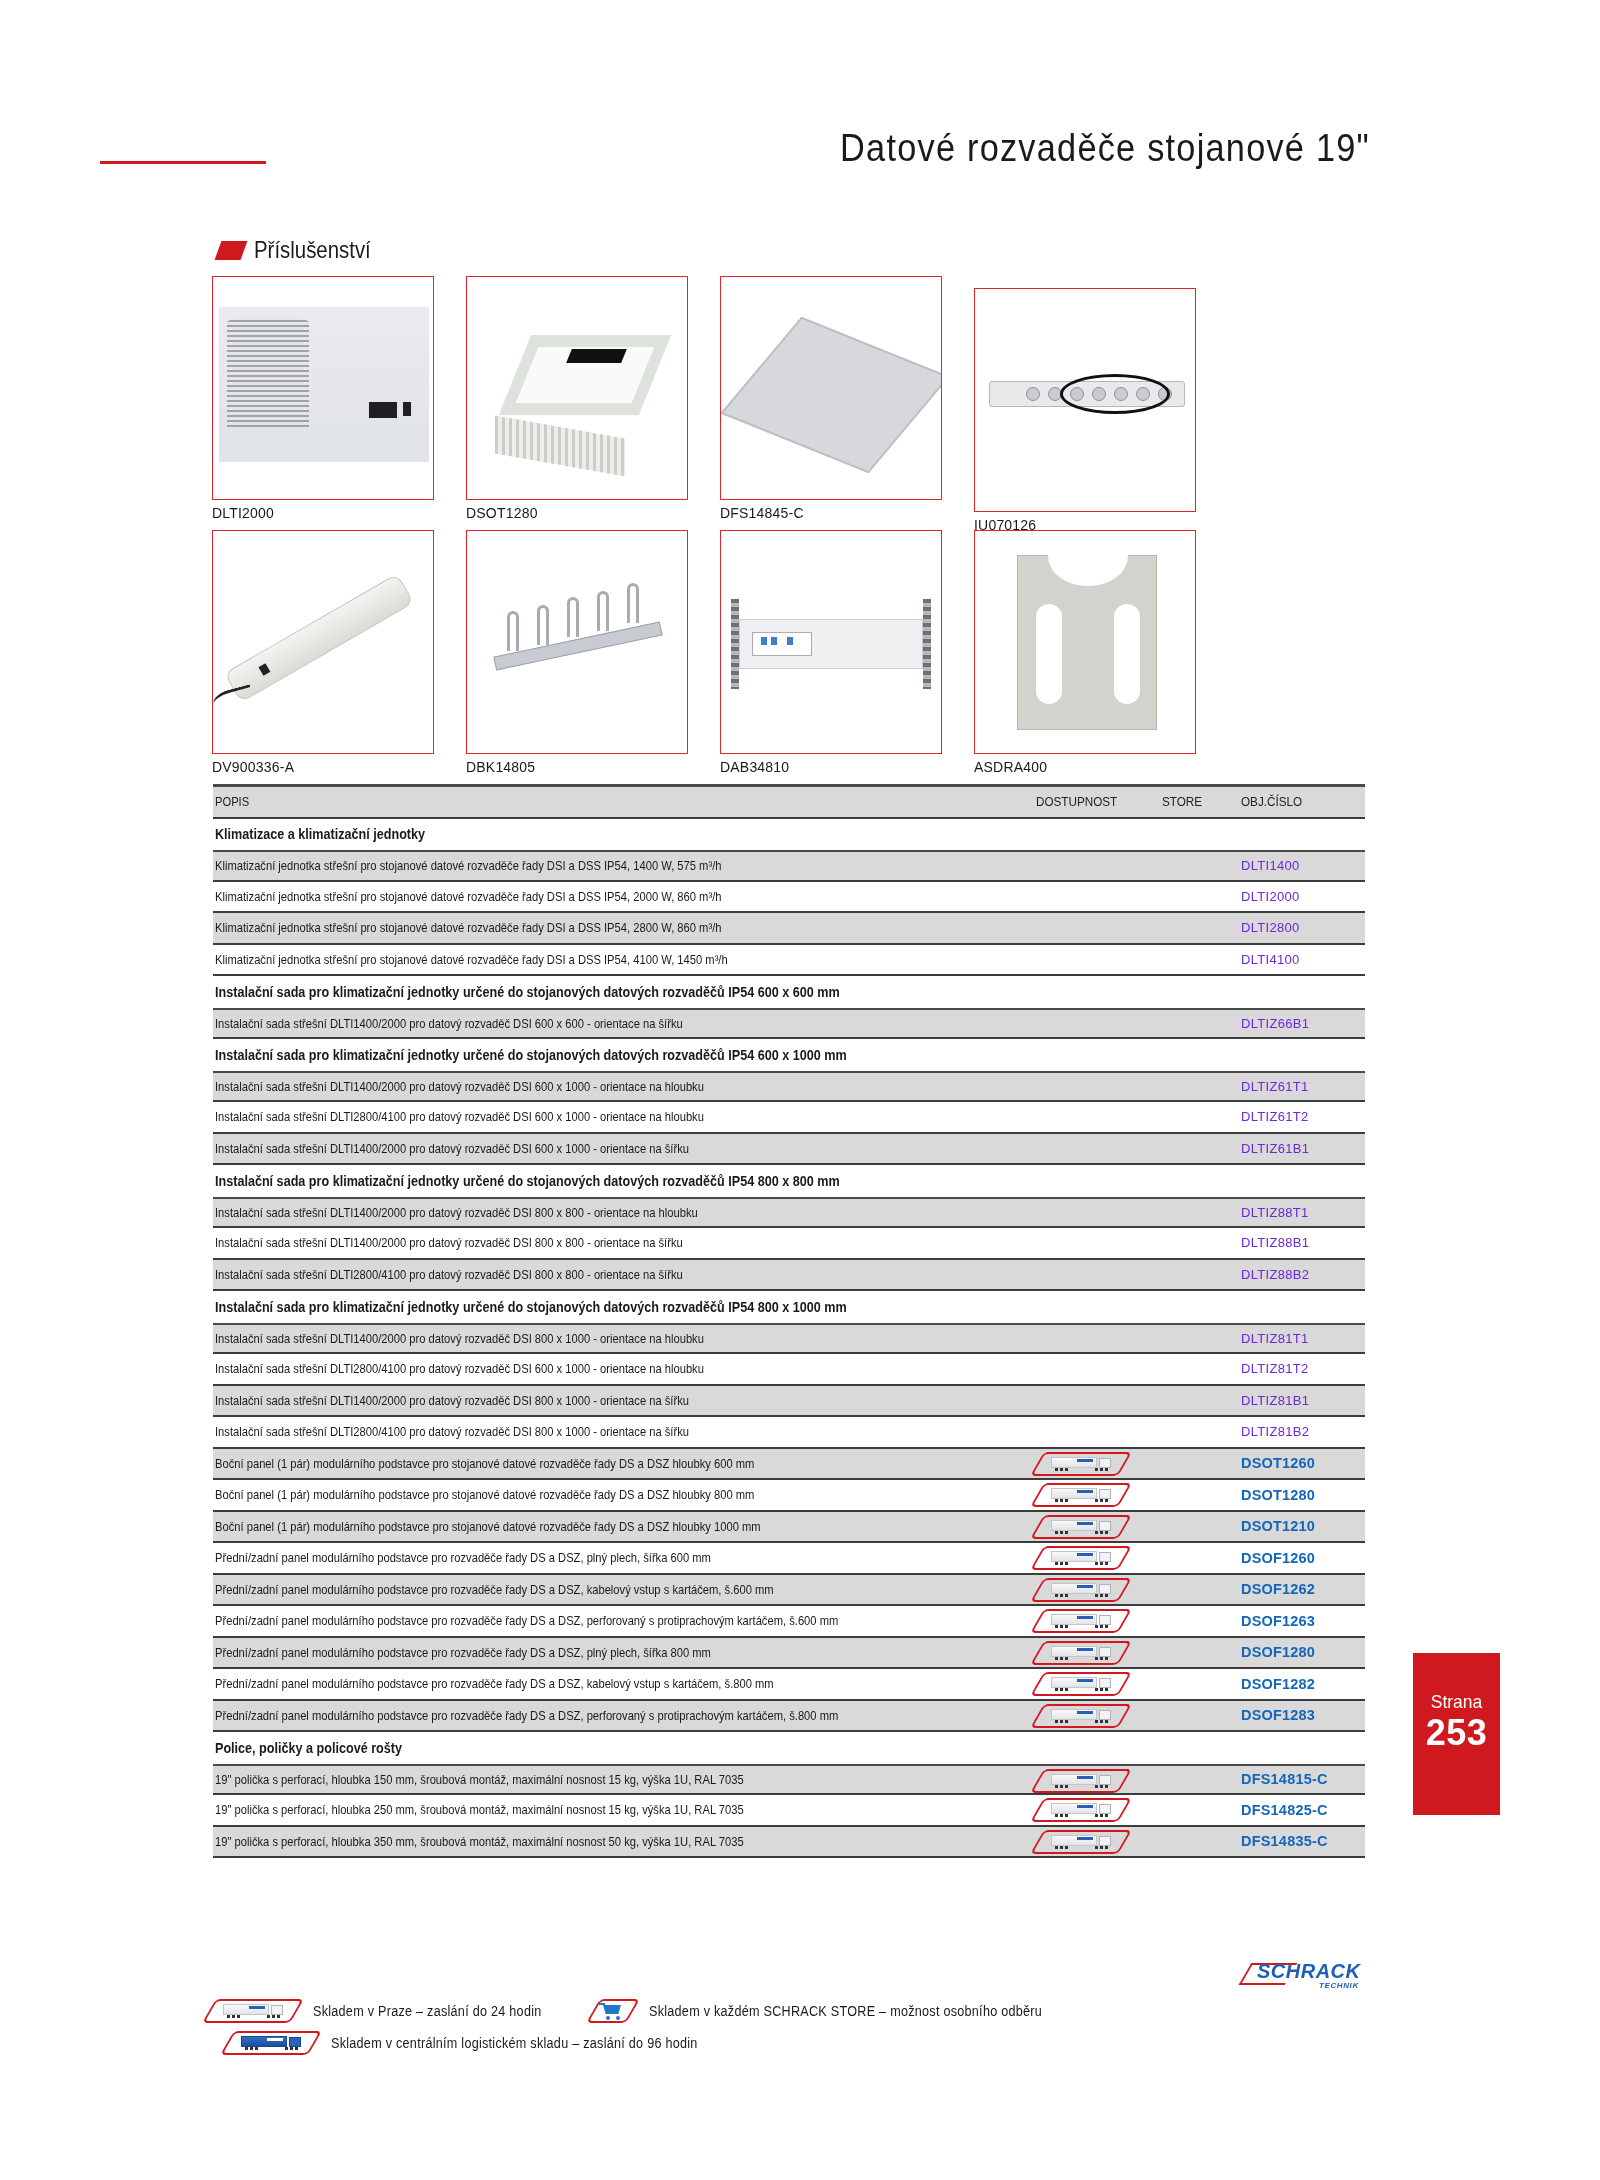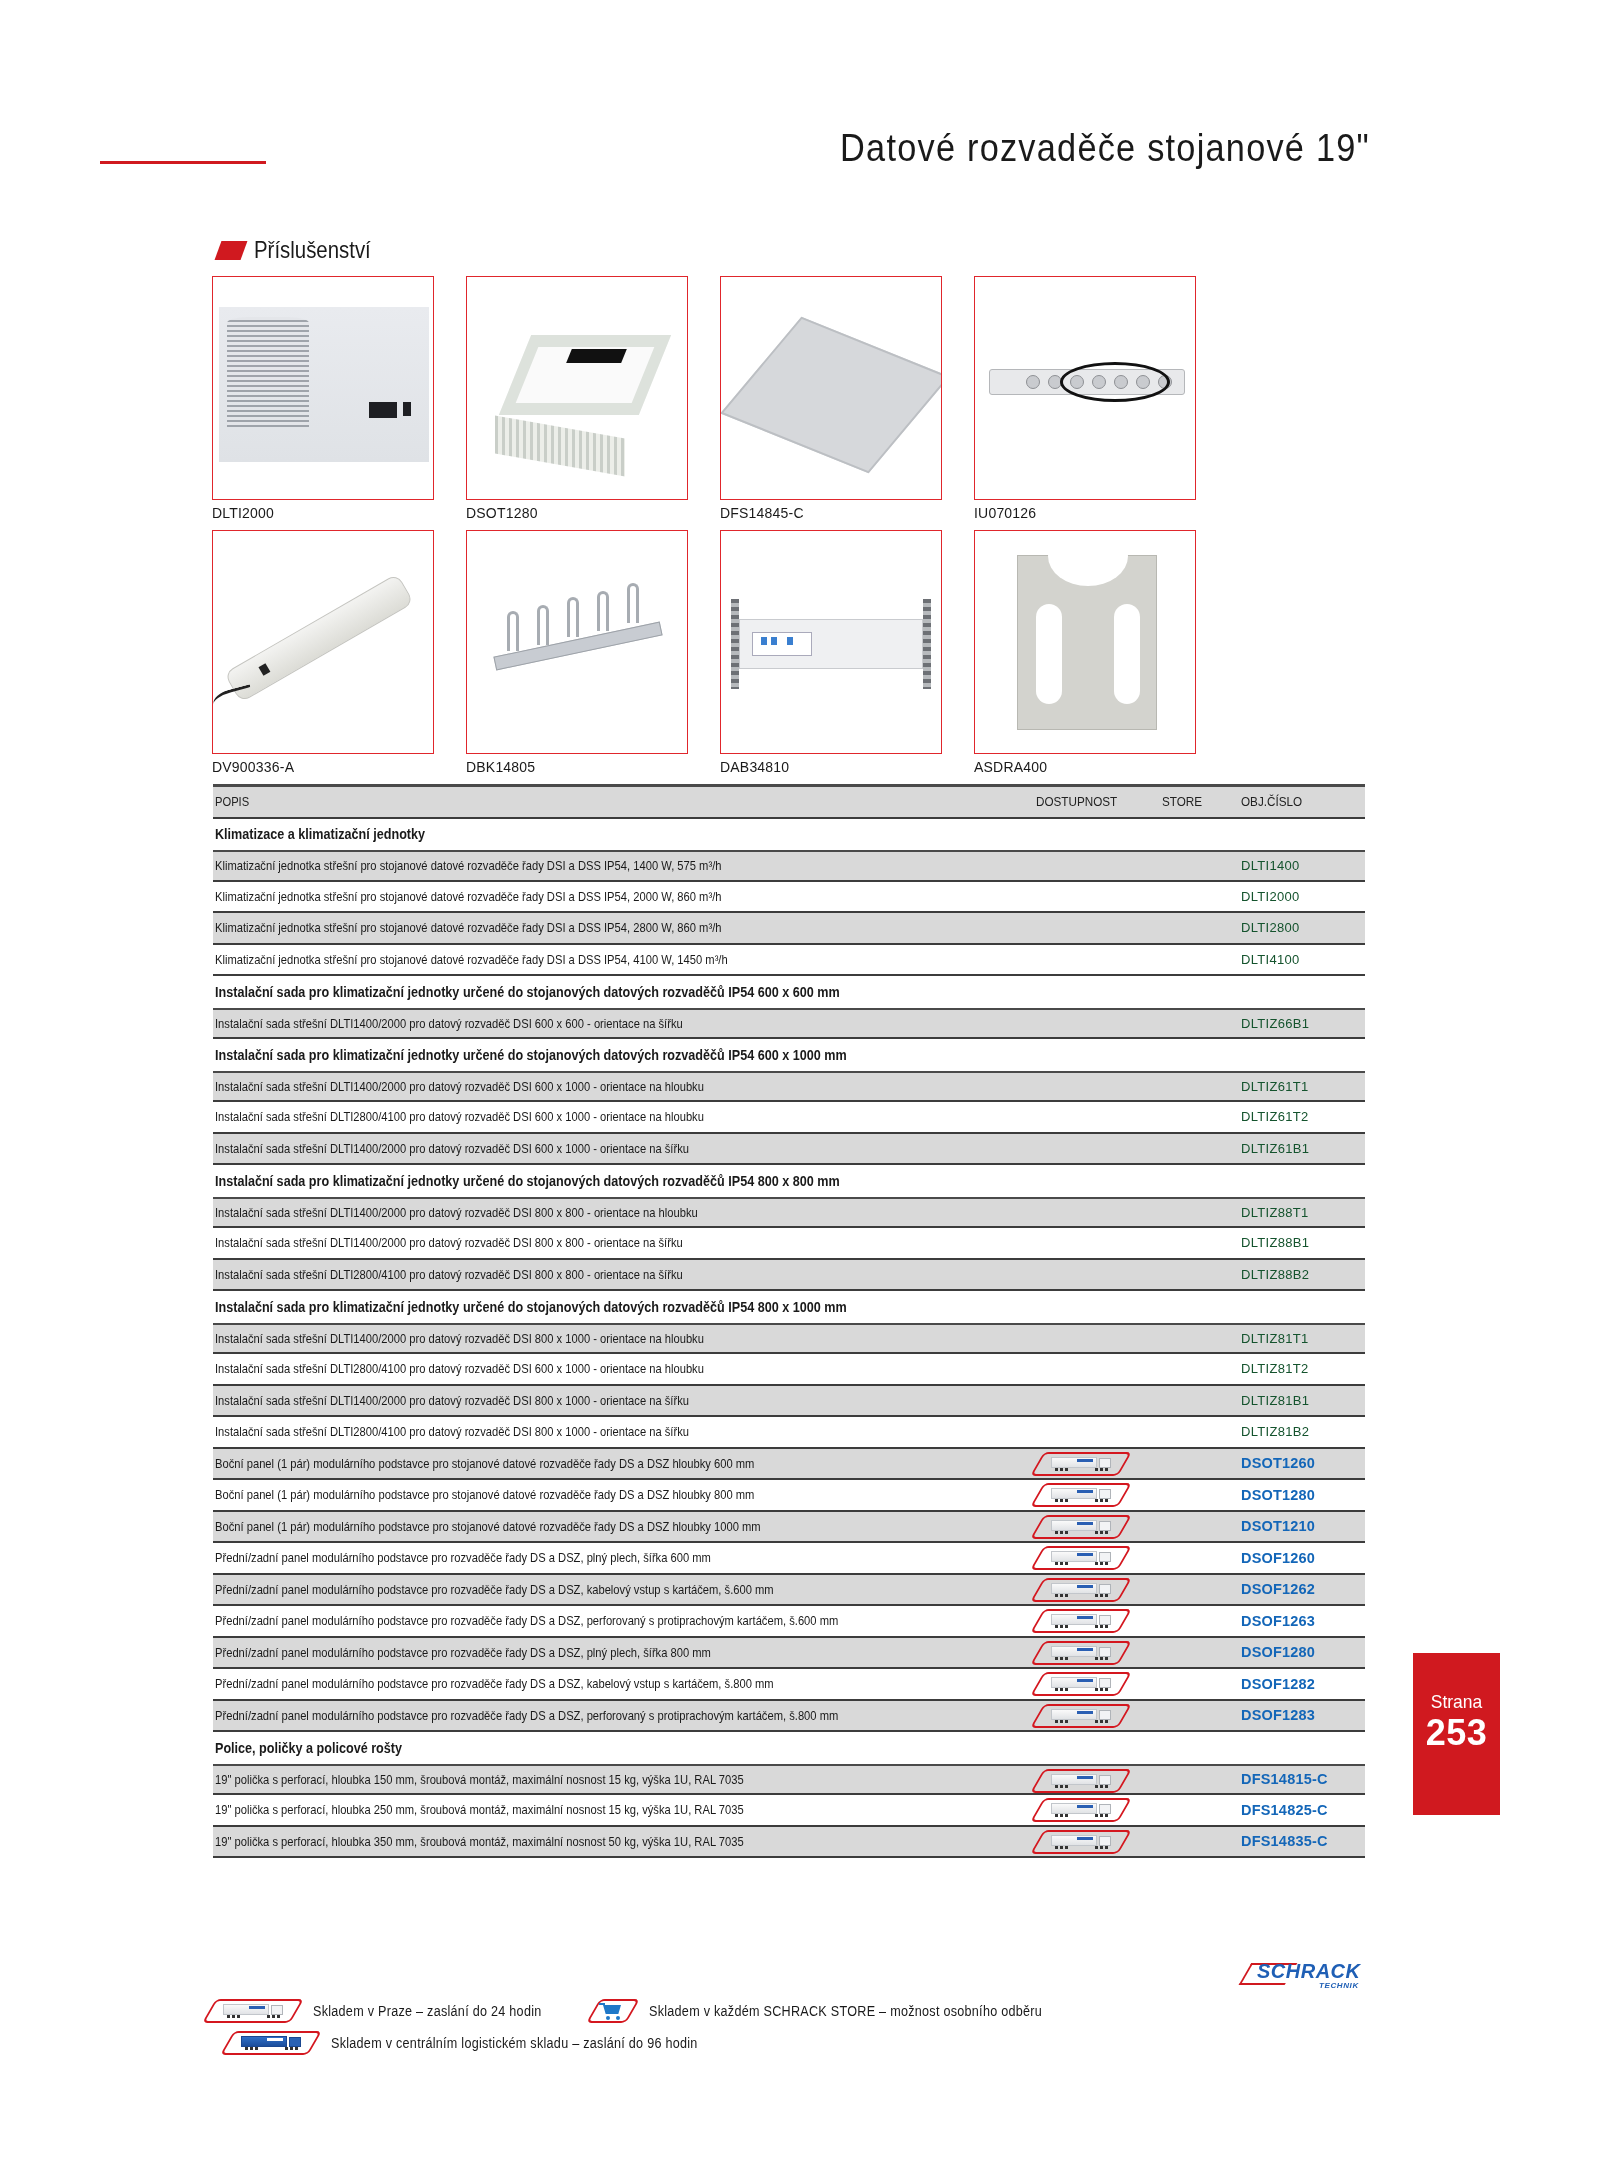--- a/index.html
+++ b/index.html
@@ -61,21 +61,21 @@
   .row.group { background: #fff; border-bottom: none; text-align: right; }
   .row.group + .row { border-top: 2px solid #4a4a4a; }
   .row.header { background: #d9d9d9; }
   .cell-desc { position: absolute; left: 2px; font-size: 13px; color: #1a1a1a; white-space: nowrap; transform: scaleX(0.86); transform-origin: left center; }
   .group .cell-desc { font-weight: bold; font-size: 14px; transform: scaleX(0.9); }
   .header .cell-desc, .header .cell-h { font-size: 13px; color: #222; text-transform: uppercase; }
   .cell-h { position: absolute; white-space: nowrap; transform: scaleX(0.9); transform-origin: left center; }
   .h-avail { left: 823px; }
   .h-store { left: 949px; }
   .h-code { left: 1028px; }
-  .cell-code { position: absolute; left: 1028px; font-size: 13px; color: #14532d; letter-spacing: 0.3px; white-space: nowrap; }
+  .cell-code { position: absolute; left: 1028px; font-size: 13px; color: #6d28d9; letter-spacing: 0.3px; white-space: nowrap; }
   .cell-code.linked { color: #1366b8; font-weight: bold; font-size: 14.5px; letter-spacing: 0.2px; cursor: pointer; }
   .cell-avail { position: absolute; left: 820px; top: 2px; }
 
   
   .truck { position: relative; width: 96px; height: 26px; }
   .truck .outline { position: absolute; left: 4px; top: 1px; width: 88px; height: 24px; border: 2px solid #d4171f; border-radius: 5px; transform: skewX(-30deg); background: transparent; }
   .truck .trailer { position: absolute; left: 18px; top: 6px; width: 46px; height: 11px; background: linear-gradient(180deg,#fafafa,#e1e3e6); border: 1px solid #c2c6cb; }
   .truck .cab { position: absolute; left: 66px; top: 7px; width: 12px; height: 10px; background: #f2f3f5; border: 1px solid #b0b4b9; }
   .truck .brand { position: absolute; left: 44px; top: 8px; width: 16px; height: 3px; background: #2a5fb3; }
   .truck .wheels { position: absolute; left: 22px; top: 17px; width: 14px; height: 3px; background: repeating-linear-gradient(90deg,#333 0 3px,transparent 3px 5px); }
@@ -139,21 +139,21 @@
     <div class="tile-label">DSOT1280</div>
   </div>
   <div class="tile" style="left:508px;top:0">
     <div class="tile-frame">
       <div class="prod p-shelf">
           <div class="board"></div>
         </div>
     </div>
     <div class="tile-label">DFS14845-C</div>
   </div>
-  <div class="tile" style="left:762px;top:0">
+  <div class="tile" style="left:762px;top:12px">
     <div class="tile-frame">
       <div class="prod p-strip">
         <span class="sock" style="left:36px"></span>
           <span class="sock" style="left:58px"></span>
           <span class="sock" style="left:80px"></span>
           <span class="sock" style="left:102px"></span>
           <span class="sock" style="left:124px"></span>
           <span class="sock" style="left:146px"></span>
           <span class="sock" style="left:168px"></span>
         <span class="cable"></span>

